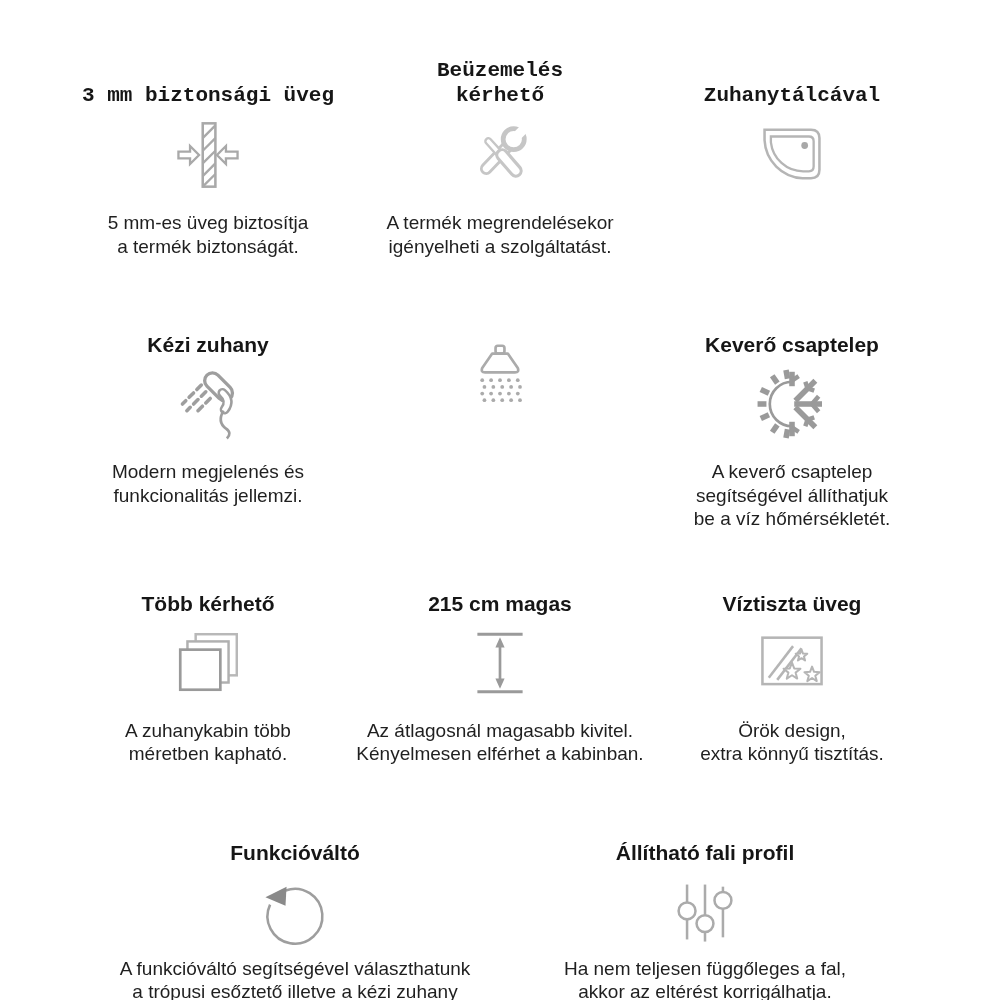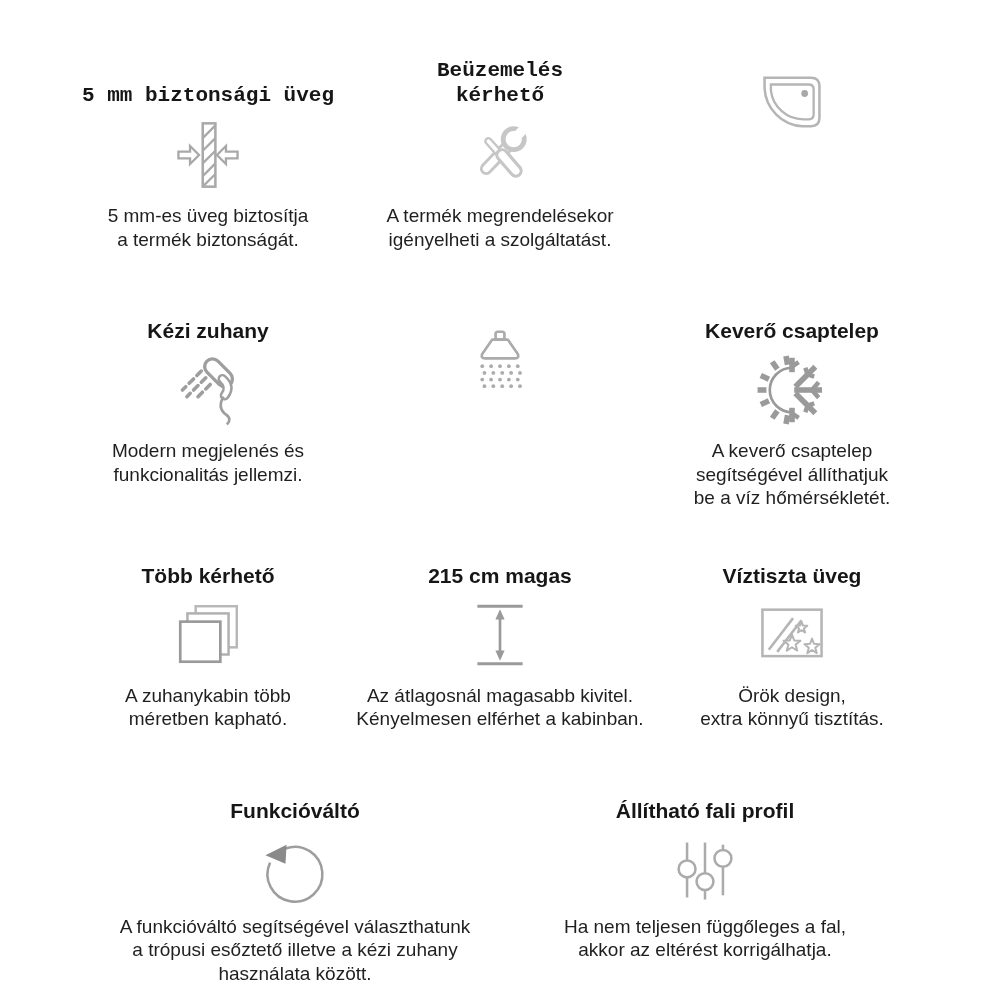--- a/index.html
+++ b/index.html
@@ -18,33 +18,33 @@
   .row-4 .cell{width:410px;}
   .title{
     font-weight:bold;font-size:21px;line-height:25px;color:#161616;
     white-space:pre-line;display:flex;align-items:flex-end;justify-content:center;
     min-height:26px;
   }
   .row-1 .title{min-height:52px;font-family:Liberation Mono, monospace;}
   .iconbox{height:86px;display:flex;align-items:center;justify-content:center;margin:4px 0 2px;}
   .desc{
     font-size:19px;line-height:23.5px;color:#1f1f1f;white-space:pre-line;
-    width:330px;margin:4px -20px;
+    width:330px;margin:11px -20px;
   }
   .row-4 .desc{width:470px;margin:0 -30px;}
   svg{display:block;}
 </style>
 </head>
 <body>
 
 <div class="wrap">
 
   <div class="row row-1">
     <div class="cell">
-      <div class="title">5 mm biztonsági üveg</div>
+      <div class="title">3 mm biztonsági üveg</div>
       <div class="iconbox">
         <svg width="76" height="76" viewBox="0 0 72 72">
           <rect x="31" y="6" width="12" height="60" fill="#fff" stroke="#a9a9a9" stroke-width="2.4"></rect>
           <g stroke="#a9a9a9" stroke-width="2.2">
             <line x1="31" y1="20" x2="43" y2="8"></line>
               <line x1="31" y1="32" x2="43" y2="20"></line>
             <line x1="31" y1="44" x2="43" y2="32"></line>
               <line x1="31" y1="56" x2="43" y2="44"></line>
             <line x1="31" y1="66" x2="43" y2="54"></line>
           </g>
@@ -67,20 +67,21 @@
           <line x1="25" y1="23" x2="35" y2="34" stroke="#c6c6c6" stroke-width="8" stroke-linecap="round"></line>
           <line x1="25" y1="23" x2="35" y2="34" stroke="#fff" stroke-width="3.5" stroke-linecap="round"></line>
           <line x1="38" y1="36" x2="51" y2="51" stroke="#c6c6c6" stroke-width="13" stroke-linecap="round"></line>
           <line x1="38" y1="36" x2="51" y2="51" stroke="#fff" stroke-width="7" stroke-linecap="round"></line>
         </svg>
       </div>
       <div class="desc">A termék megrendelésekor
 igényelheti a szolgáltatást.</div>
     </div>
     <div class="cell">
+      <div class="title">Zuhanytálcával</div>
       <div class="iconbox">
         <svg width="76" height="76" viewBox="0 0 72 72">
           <path d="M10,12 H54 Q62,12 62,20 V50 Q62,58 54,58 H46 A38,38 0 0 1 10,22 Z" fill="#fff" stroke="#b5b5b5" stroke-width="2.4"></path>
           <path d="M16,18.5 H52 Q56.5,18.5 56.5,23 V47 Q56.5,51.5 52,51.5 H46.5 A31,31 0 0 1 16,24 Z" fill="none" stroke="#b5b5b5" stroke-width="2.2"></path>
           <circle cx="48" cy="27" r="3.2" fill="#a8a8a8"></circle>
         </svg>
       </div>
     </div>
   </div>
 

